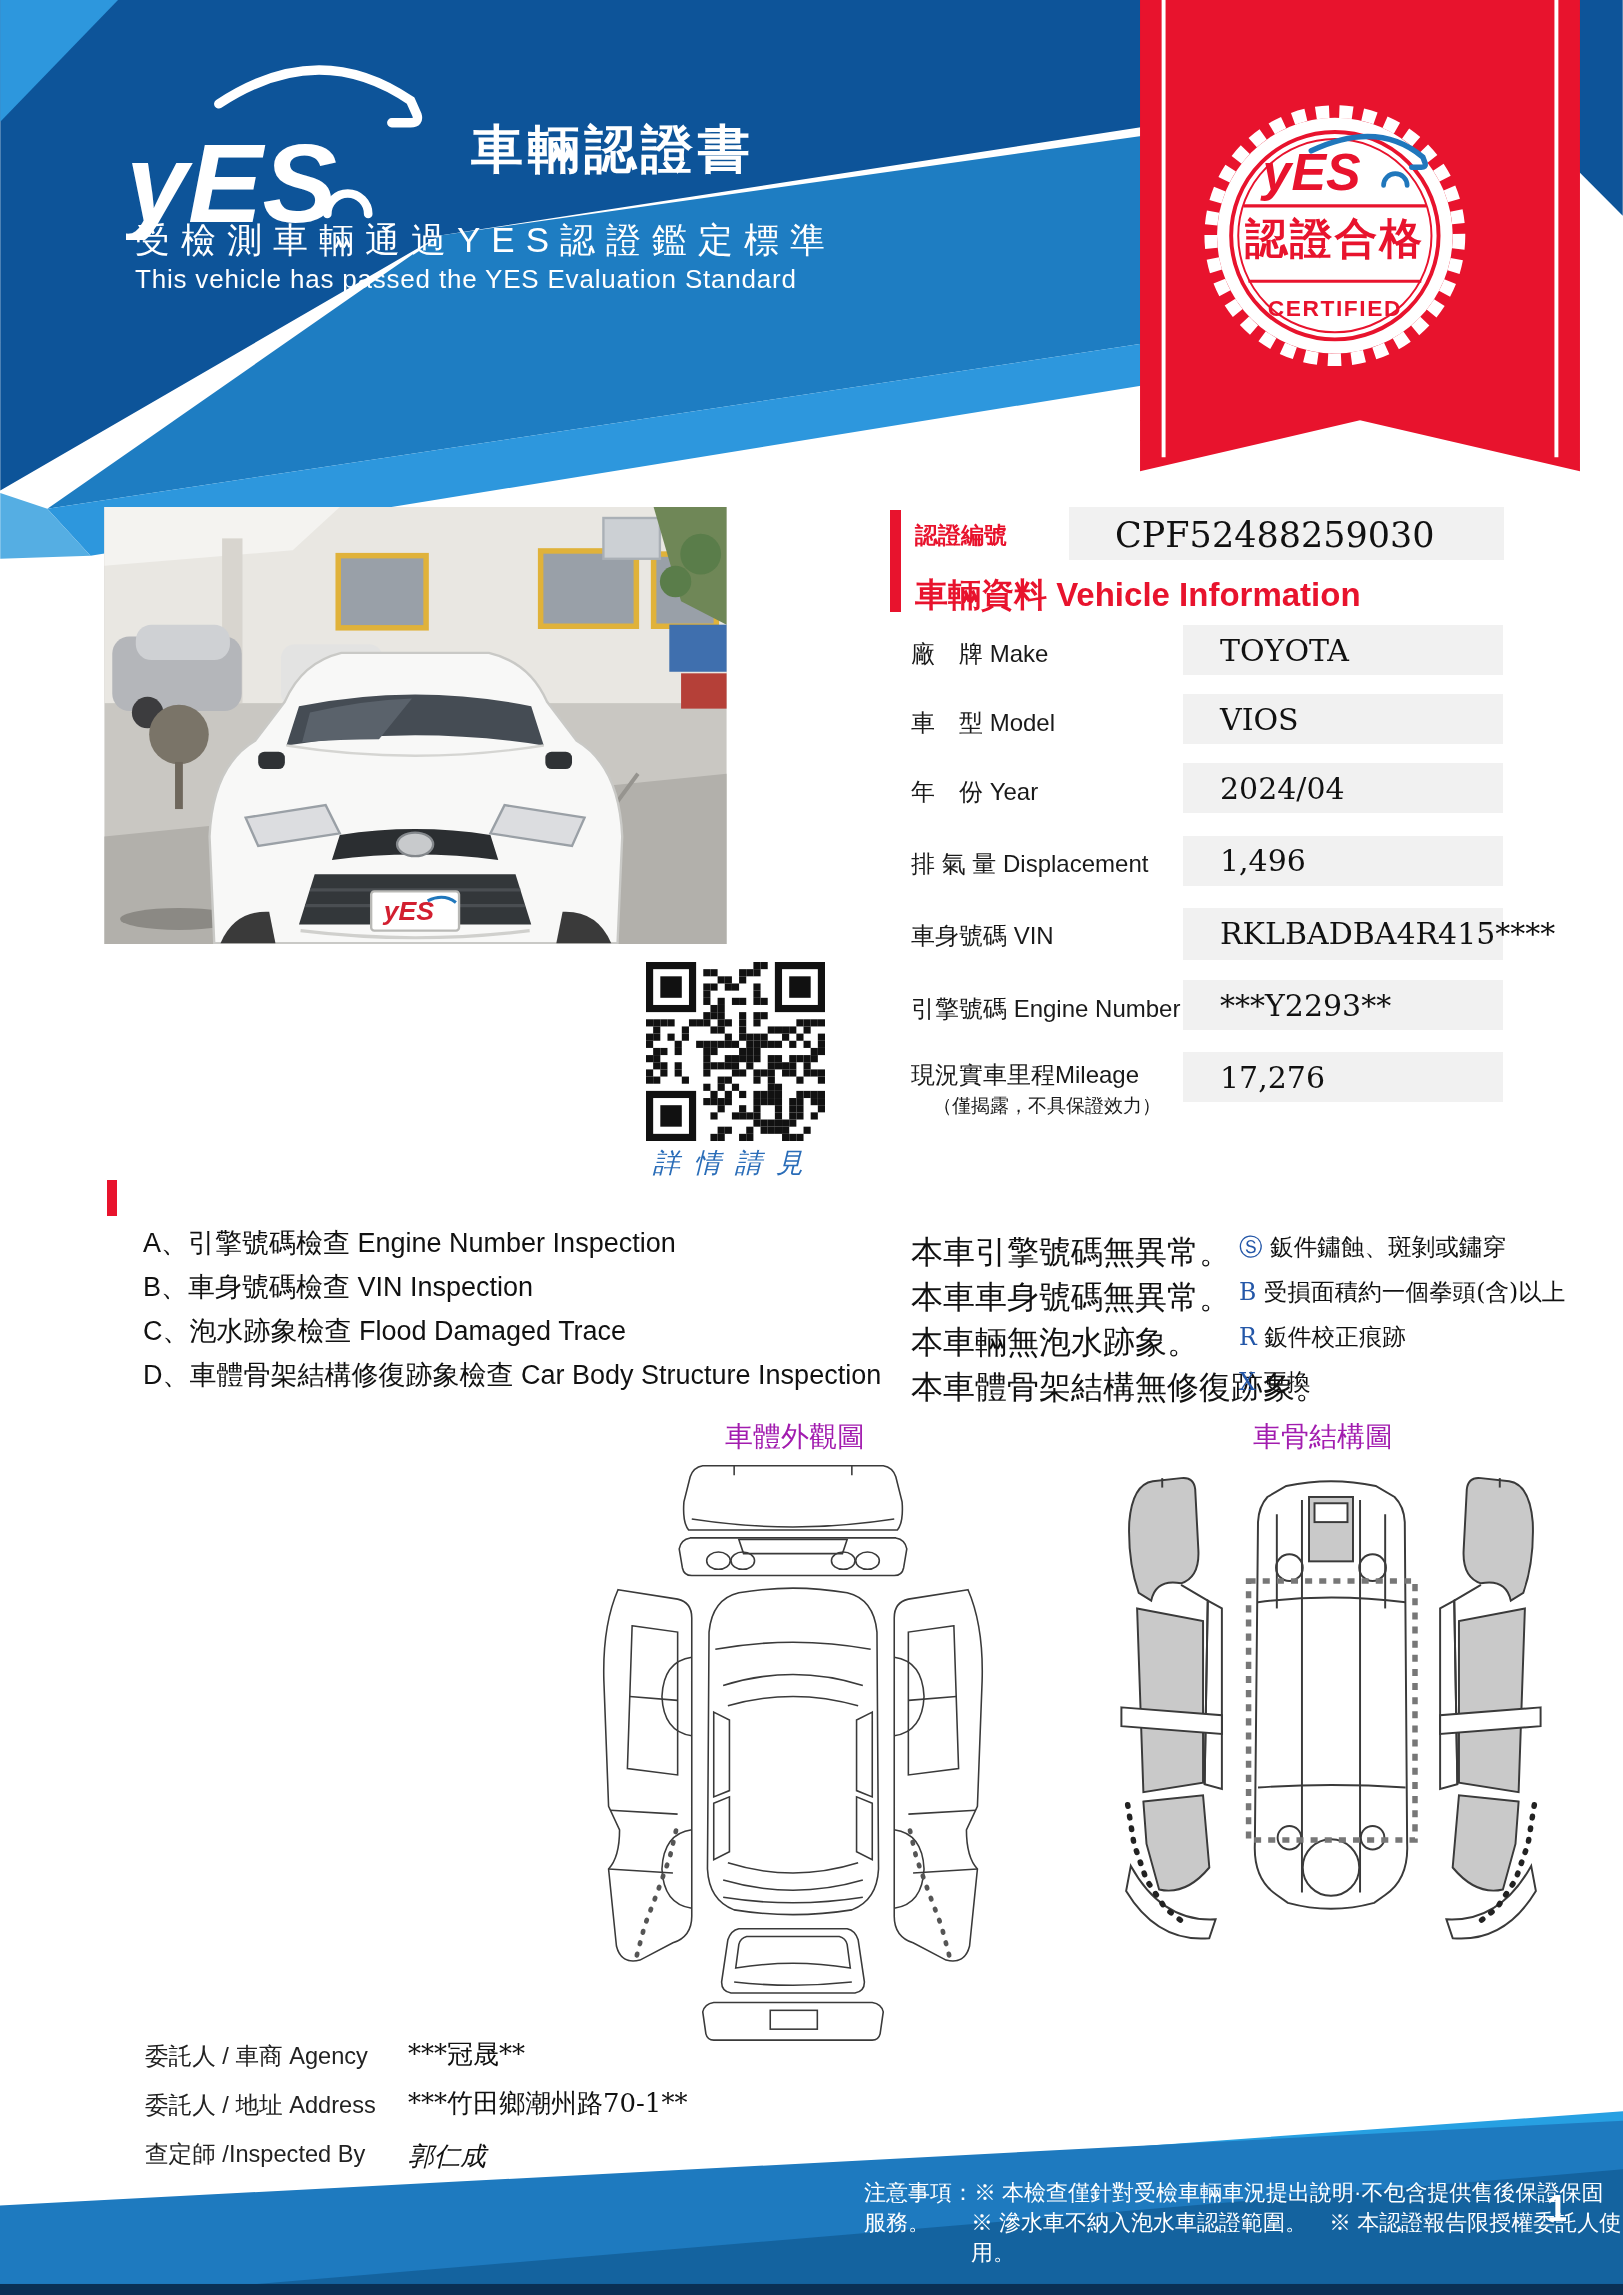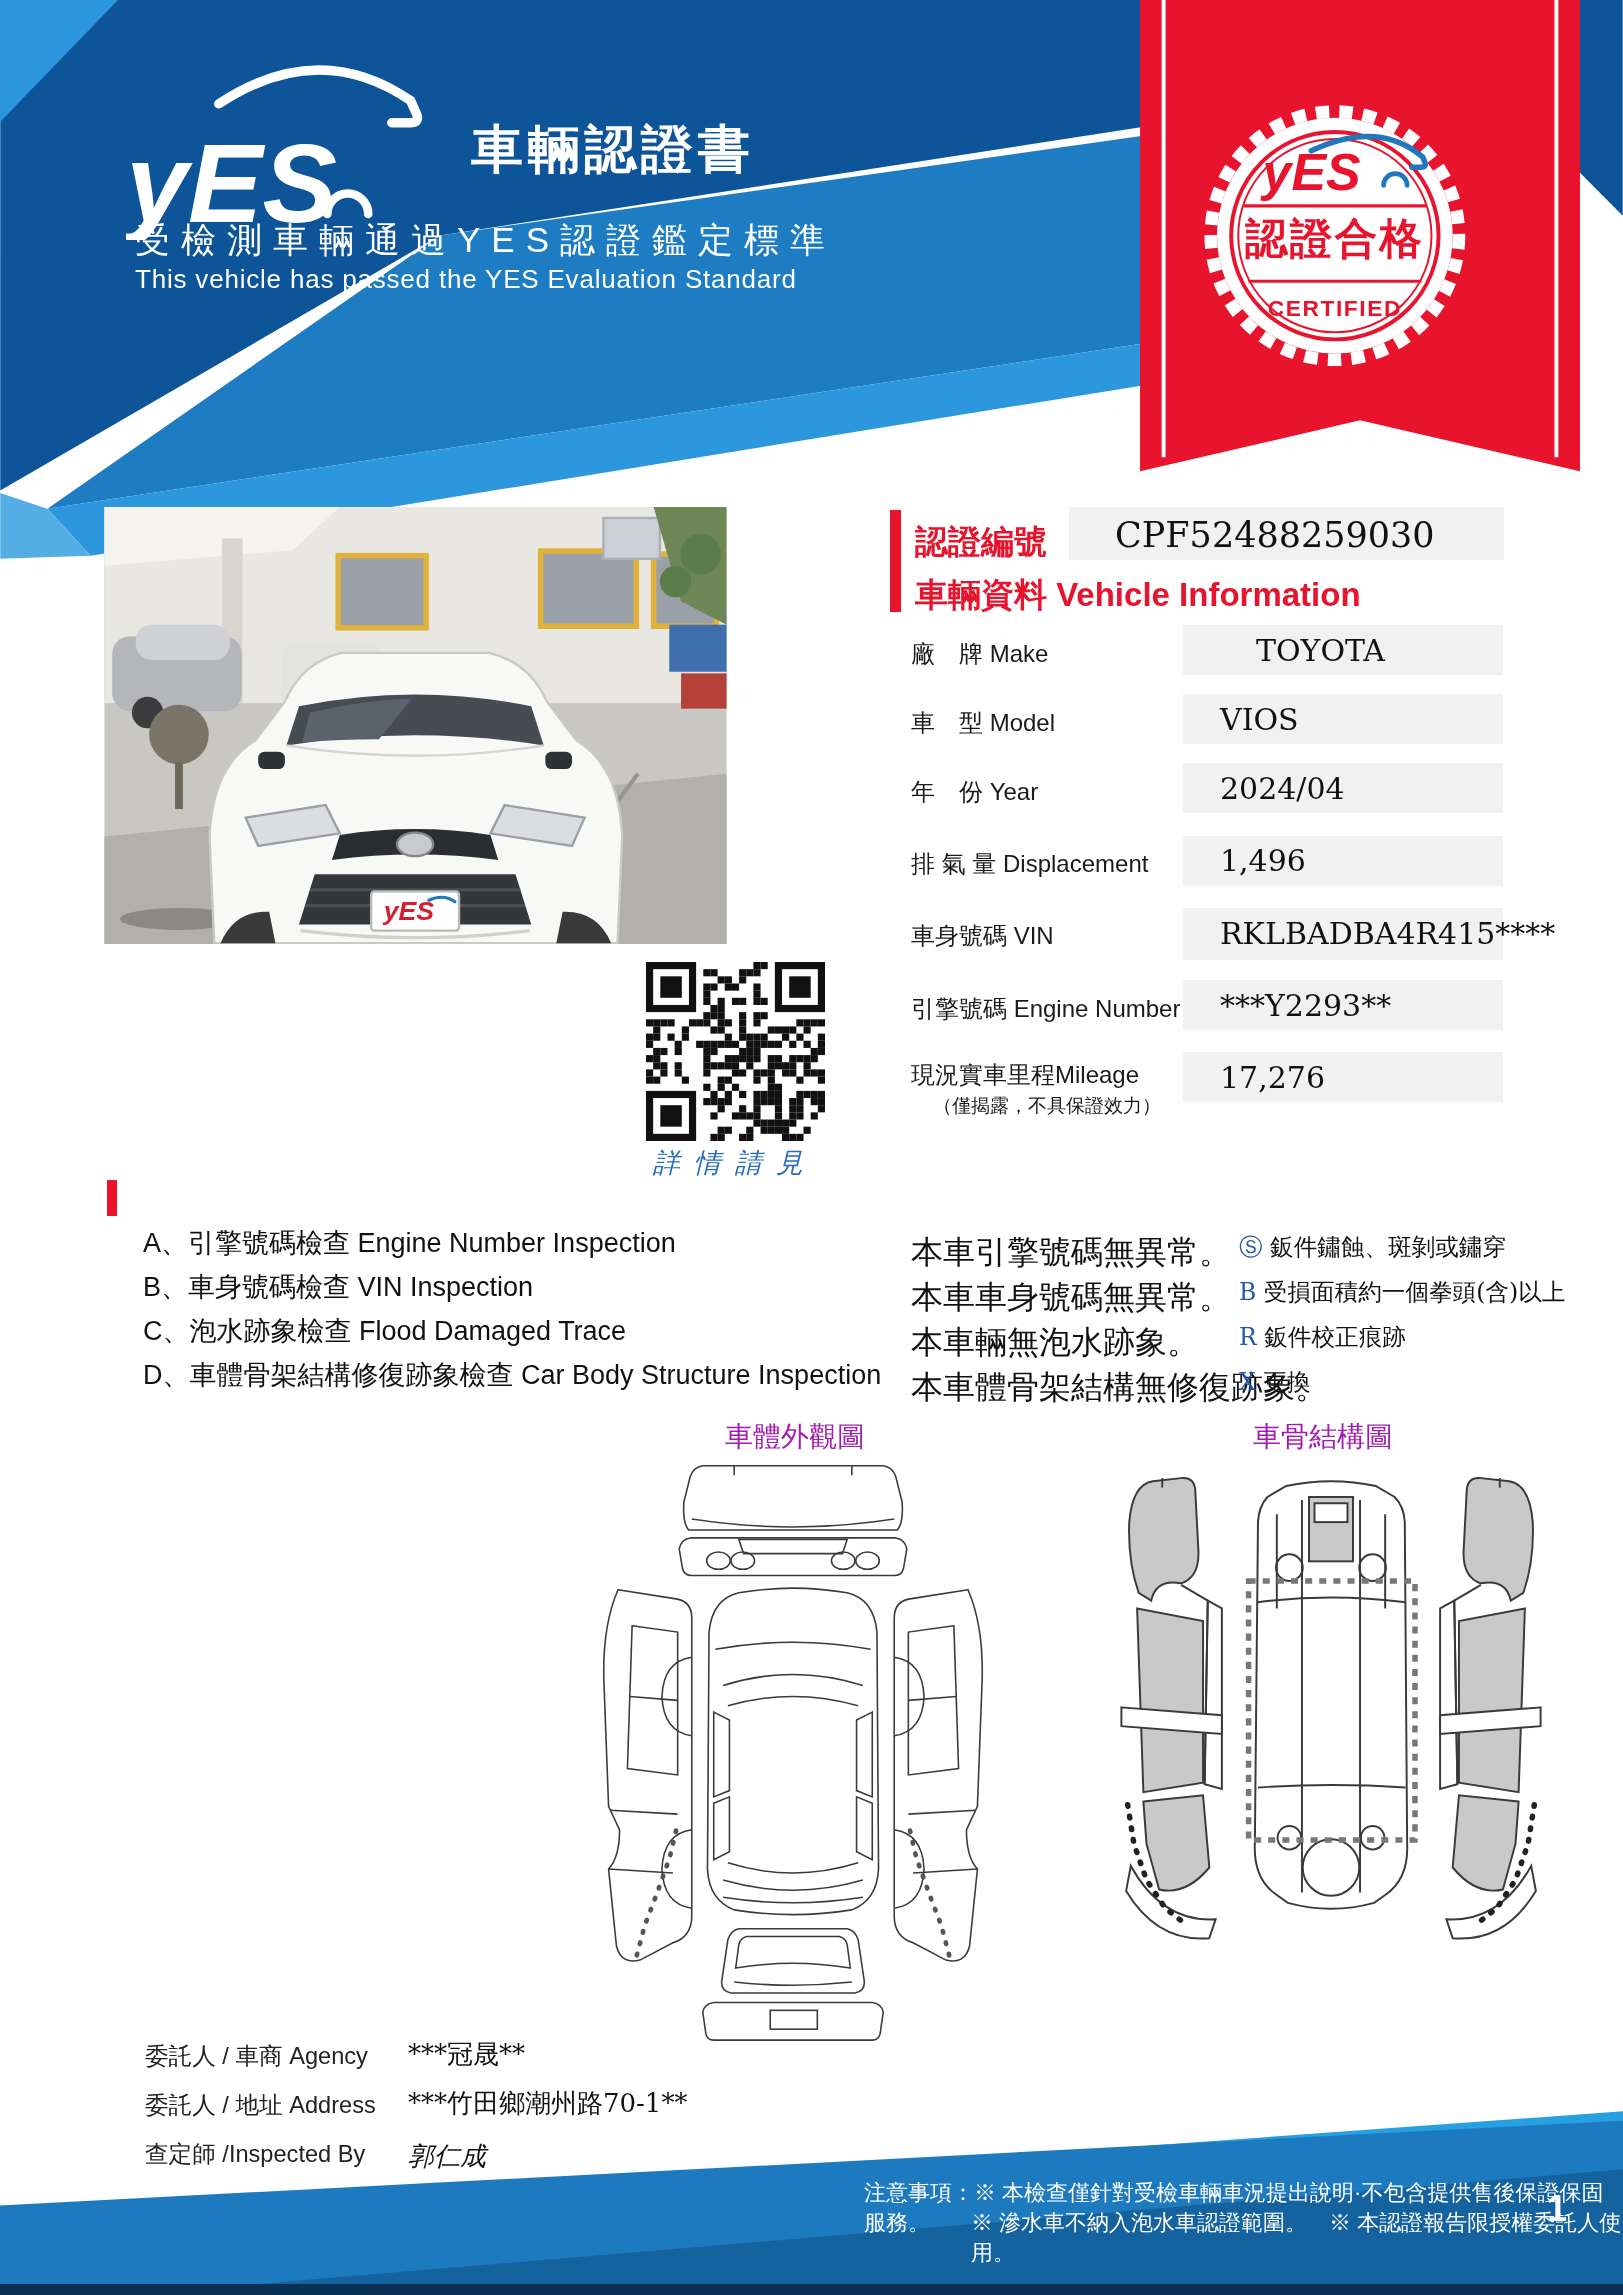--- a/index.html
+++ b/index.html
@@ -7,21 +7,21 @@
         font-family:"Liberation Sans",sans-serif;color:#1a1a1a;}
   .abs{position:absolute;}
   svg{display:block;}
   
   .hdr-title{font-size:52px;font-weight:900;color:#fff;letter-spacing:4.7px;}
   .hdr-sub-zh{font-size:35px;font-weight:500;color:#fff;letter-spacing:11px;}
   .hdr-sub-en{font-size:26px;color:#fff;letter-spacing:0.8px;}
   
   .red-bar{background:#e8132d;}
   .red-label{color:#e8132d;font-weight:900;}
-  .cert-label{font-size:33px;}
+  .cert-label{font-size:23px;}
   .section-title{font-size:33px;}
   .val-box{background:#f1f1f1;}
   .val-text{font-family:"DejaVu Serif",serif;font-size:30px;color:#111;}
   .cert-val{font-family:"DejaVu Serif",serif;font-size:35px;color:#111;}
   .row-label{font-size:24px;color:#1a1a1a;}
   .row-note{font-size:19px;color:#1a1a1a;}
   
   .find-title{font-size:34px;}
   .find-item{font-size:27px;color:#111;}
   .find-result{font-family:"DejaVu Serif",serif;font-size:32px;color:#111;}
@@ -349,21 +349,21 @@
 
   <div class="abs red-bar" style="left:890px;top:510px;width:11px;height:102px;"></div>
   <div class="abs red-label cert-label" style="left:915px;top:520px;">認證編號</div>
   <div class="abs val-box" style="left:1069px;top:507px;width:435px;height:53px;"></div>
   <div class="abs cert-val" style="left:1115px;top:515px;">CPF52488259030</div>
 
   <div class="abs red-label section-title" style="left:915px;top:573px;">車輛資料 Vehicle Information</div>
 
   <div class="abs row-label" style="left:911px;top:638px;">廠　牌 Make</div>
   <div class="abs val-box" style="left:1183px;top:625px;width:320px;height:50px;"></div>
-  <div class="abs val-text" style="left:1220px;top:633px;margin-left:36px;">TOYOTA</div>
+  <div class="abs val-text" style="left:1220px;top:633px;">TOYOTA</div>
 
   <div class="abs row-label" style="left:911px;top:707px;">車　型 Model</div>
   <div class="abs val-box" style="left:1183px;top:694px;width:320px;height:50px;"></div>
   <div class="abs val-text" style="left:1220px;top:702px;">VIOS</div>
 
   <div class="abs row-label" style="left:911px;top:776px;">年　份 Year</div>
   <div class="abs val-box" style="left:1183px;top:763px;width:320px;height:50px;"></div>
   <div class="abs val-text" style="left:1220px;top:771px;">2024/04</div>
 
   <div class="abs row-label" style="left:911px;top:848px;">排 氣 量 Displacement</div>

